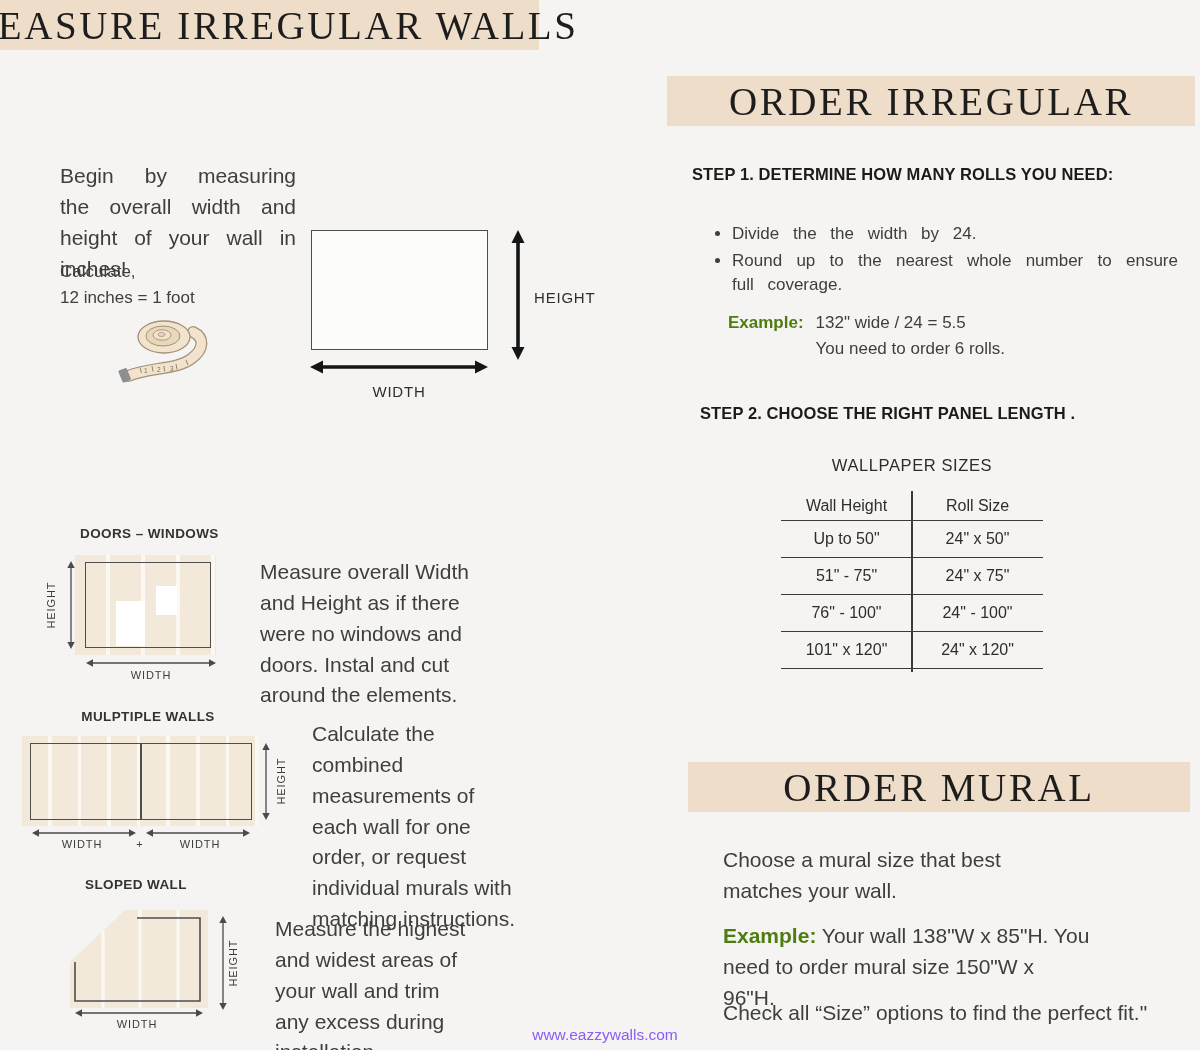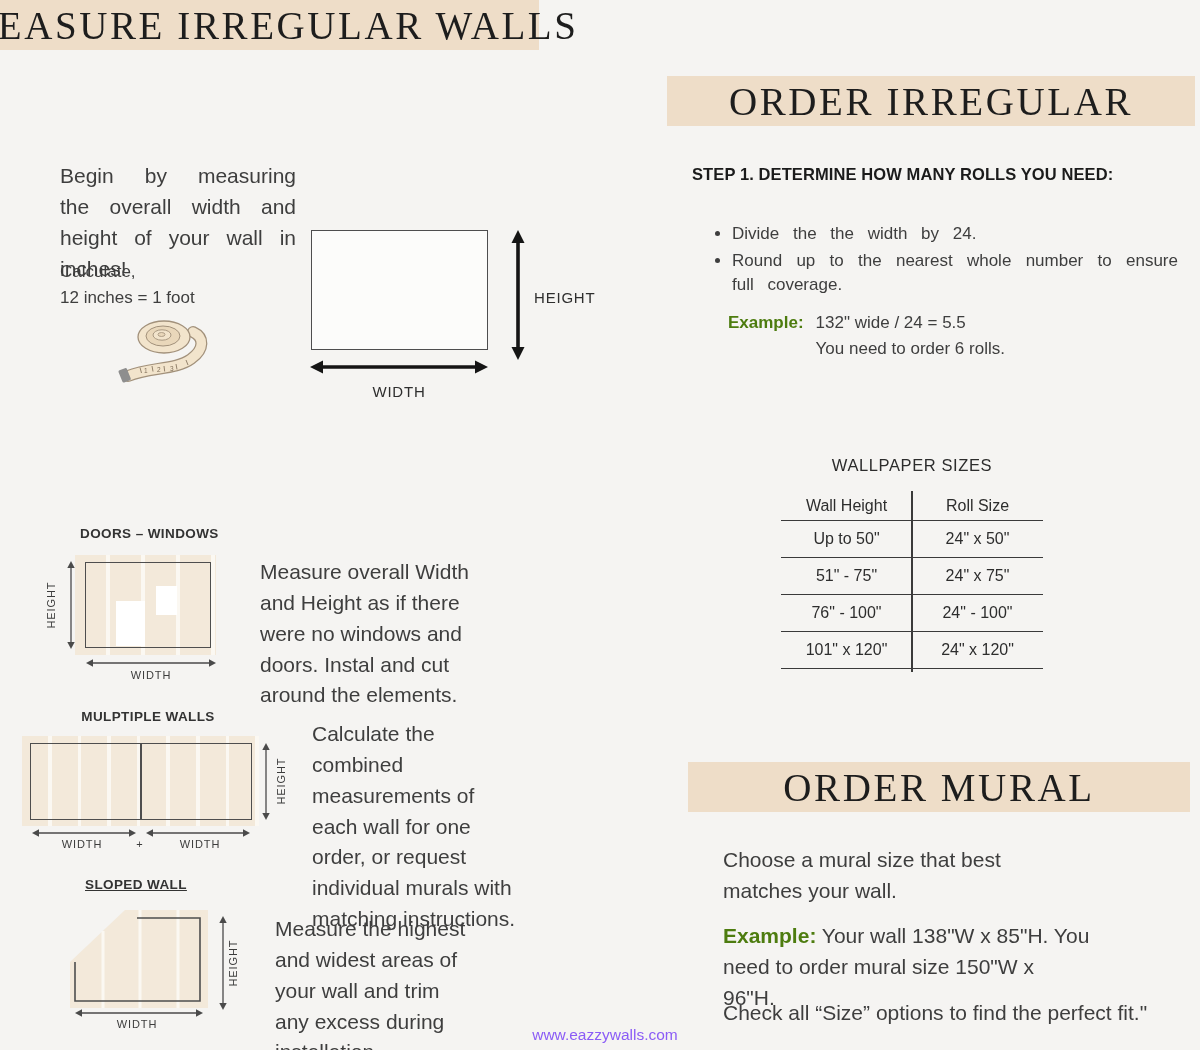--- a/index.html
+++ b/index.html
@@ -71,21 +71,21 @@
   .mw-varrow  { position:absolute; left:261px; top:743px; }
   .mw-vlabel  { left:281px; top:781px; }
   .mw-harrow-l { position:absolute; left:32px; top:828px; }
   .mw-harrow-r { position:absolute; left:146px; top:828px; }
   .mw-wlabel-l { position:absolute; left:30px; top:838px; width:104px; }
   .mw-plus     { position:absolute; left:132px; top:838px; width:16px; }
   .mw-wlabel-r { position:absolute; left:148px; top:838px; width:104px; }
   .mw-text     { position:absolute; left:312px; top:719px; width:210px; }
 
   
-  .lbl-sloped { left:85px; top:877px;text-decoration:underline; }
+  .lbl-sloped { left:85px; top:877px; }
   .sw-svg    { position:absolute; left:58px; top:905px; }
   .sw-varrow { position:absolute; left:218px; top:916px; }
   .sw-vlabel { left:233px; top:963px; }
   .sw-harrow { position:absolute; left:75px; top:1008px; }
   .sw-wlabel { position:absolute; left:70px; top:1018px; width:134px; }
   .sw-text   { position:absolute; left:275px; top:914px; width:200px; }
 
   
   .step1-heading { left:692px; top:165px; }
   .bullets { position:absolute; left:694px; top:206px; width:446px; margin:16px;
@@ -245,20 +245,21 @@
   </ul>
 
   <div class="example1">
     <span class="b">Example:</span>
     <span class="lines">
       <span>132" wide / 24 = 5.5</span>
       <span>You need to order 6 rolls.</span>
     </span>
   </div>
 
+  <div class="step-heading step2-heading">STEP 2. CHOOSE THE RIGHT PANEL LENGTH .</div>
 
   <div class="table-title">WALLPAPER SIZES</div>
 
   <div class="sizes-table">
     <div class="t-vline"></div>
     <div class="t-row t-head">
       <div class="t-cell">Wall Height</div>
       <div class="t-cell">Roll Size</div>
     </div>
     <div class="t-row">

